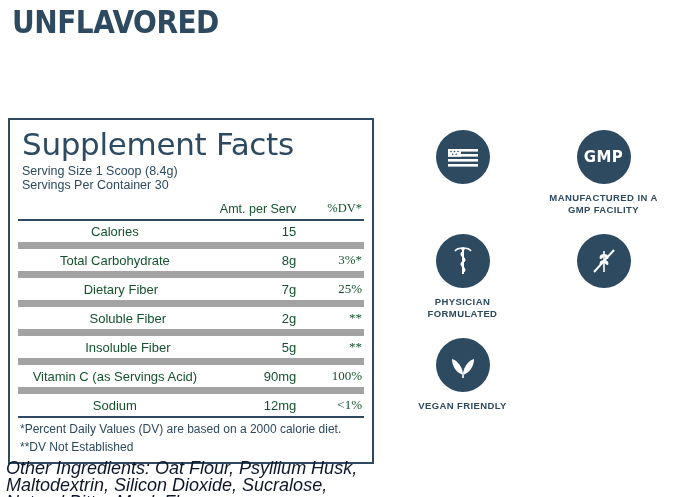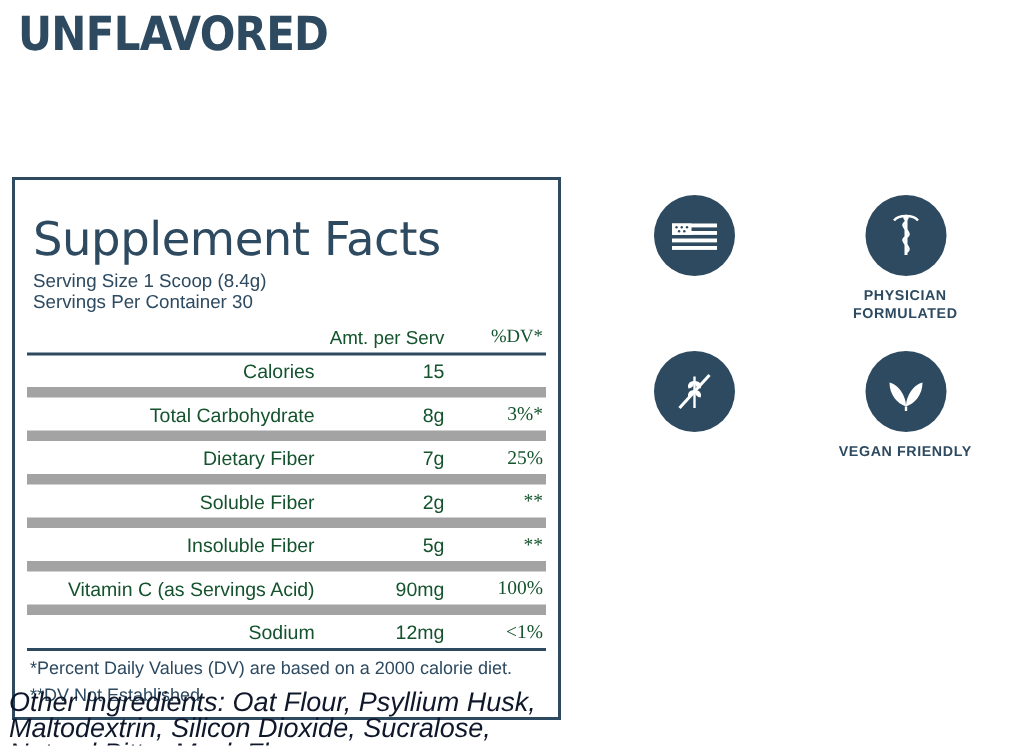--- a/index.html
+++ b/index.html
@@ -30,21 +30,21 @@
   }
 
   
   .panel {
     position: absolute;
     left: 8px;
     top: 118px;
     width: 366px;
     border: 2px solid #2d4a60;
     box-sizing: border-box;
-    padding: 22px 8px 8px 8px;
+    padding: 6px 8px 8px 8px;
     background: #fff;
   }
   .panel-title {
     font-family: "DejaVu Sans", sans-serif;
     font-size: 31px;
     line-height: 36px;
     color: #2d4a60;
     margin: 0 0 2px 4px;
     letter-spacing: -0.3px;
   }
@@ -66,21 +66,21 @@
     vertical-align: bottom;
     font-weight: normal;
   }
   .row-line td { border-top: 7px solid #a3a3a3; }
   .hdr td {
     text-align: right;
     font-size: 12.5px;
     padding-bottom: 2px;
   }
   .hdr td.blank { text-align: left; }
-  .col-name { text-align: right; width: 56%; }
+  .col-name { text-align: center; width: 56%; }
   .col-amt { text-align: right; width: 25%; padding-right: 16px; }
   .col-dv { text-align: right; width: 19%; padding-right: 4px; font-family: Liberation Serif, serif; }
   .indent-1 .col-name { padding-left: 14px; }
   .indent-2 .col-name { padding-left: 28px; }
   .thick td { border-top: 2px solid #2d4a60; }
   .footnote {
     font-size: 12px;
     line-height: 14px;
     margin-top: 4px;
     margin-left: 2px;
@@ -215,20 +215,27 @@
         <rect x="0" y="3" width="13" height="7.6" fill="#ffffff"></rect>
         <circle cx="3" cy="5.5" r="0.8" fill="#2d4a60"></circle>
         <circle cx="6.5" cy="5.5" r="0.8" fill="#2d4a60"></circle>
         <circle cx="10" cy="5.5" r="0.8" fill="#2d4a60"></circle>
         <circle cx="4.7" cy="8.2" r="0.8" fill="#2d4a60"></circle>
         <circle cx="8.2" cy="8.2" r="0.8" fill="#2d4a60"></circle>
       </svg>
     </div>
   </div>
 
+  <div class="badge">
+    <div class="badge-circle">
+      <span class="gmp-text">GMP</span>
+    </div>
+    <div class="badge-label">MANUFACTURED IN A
+GMP FACILITY</div>
+  </div>
 
   <div class="badge">
     <div class="badge-circle">
       <svg width="26" height="30" viewBox="0 0 26 30" aria-hidden="true">
         <line x1="13" y1="4" x2="13" y2="28" stroke="#ffffff" stroke-width="2"></line>
         <path d="M13 6 C7 9 19 13 13 16 C7 19 19 23 13 26" fill="none" stroke="#ffffff" stroke-width="1.6"></path>
         <path d="M5 5 C8 1 18 1 21 5" fill="none" stroke="#ffffff" stroke-width="1.6"></path>
         <circle cx="13" cy="3" r="1.8" fill="#ffffff"></circle>
       </svg>
     </div>

